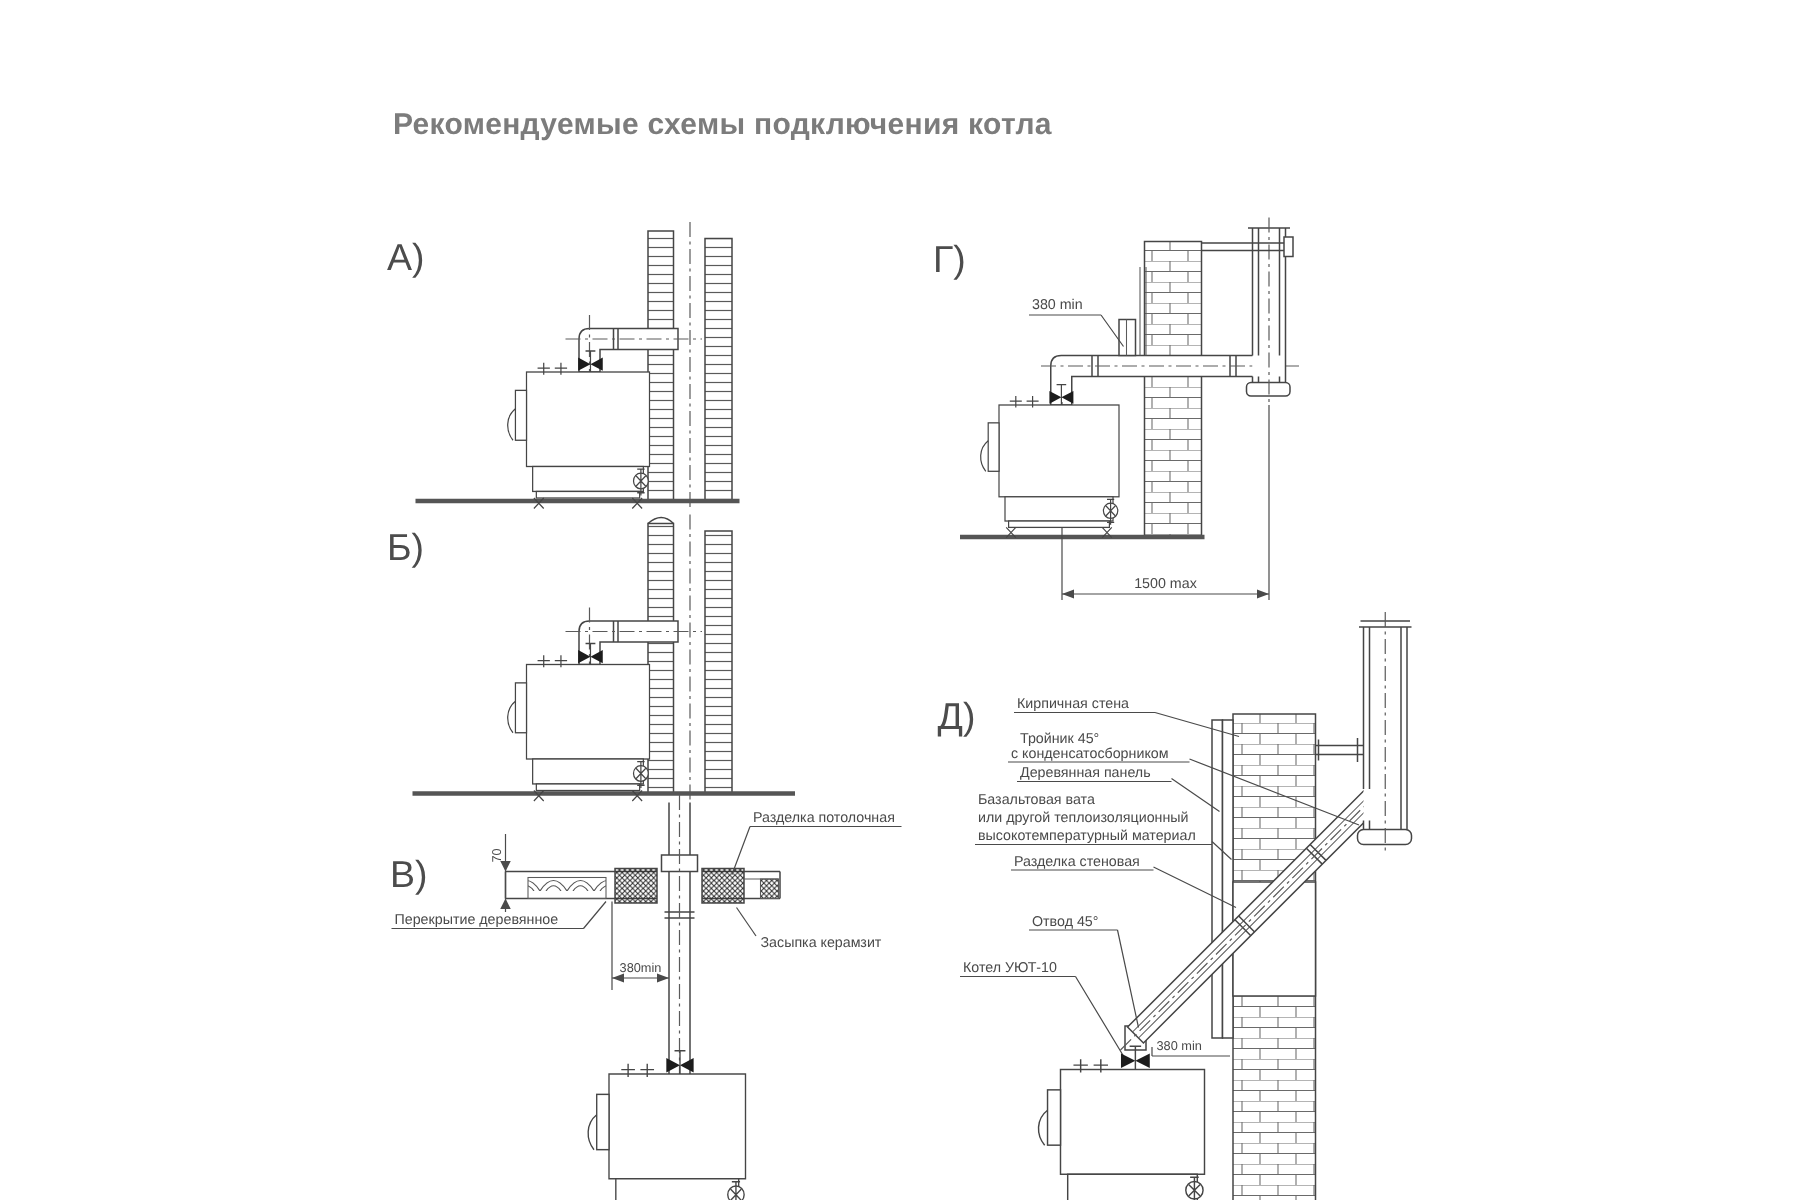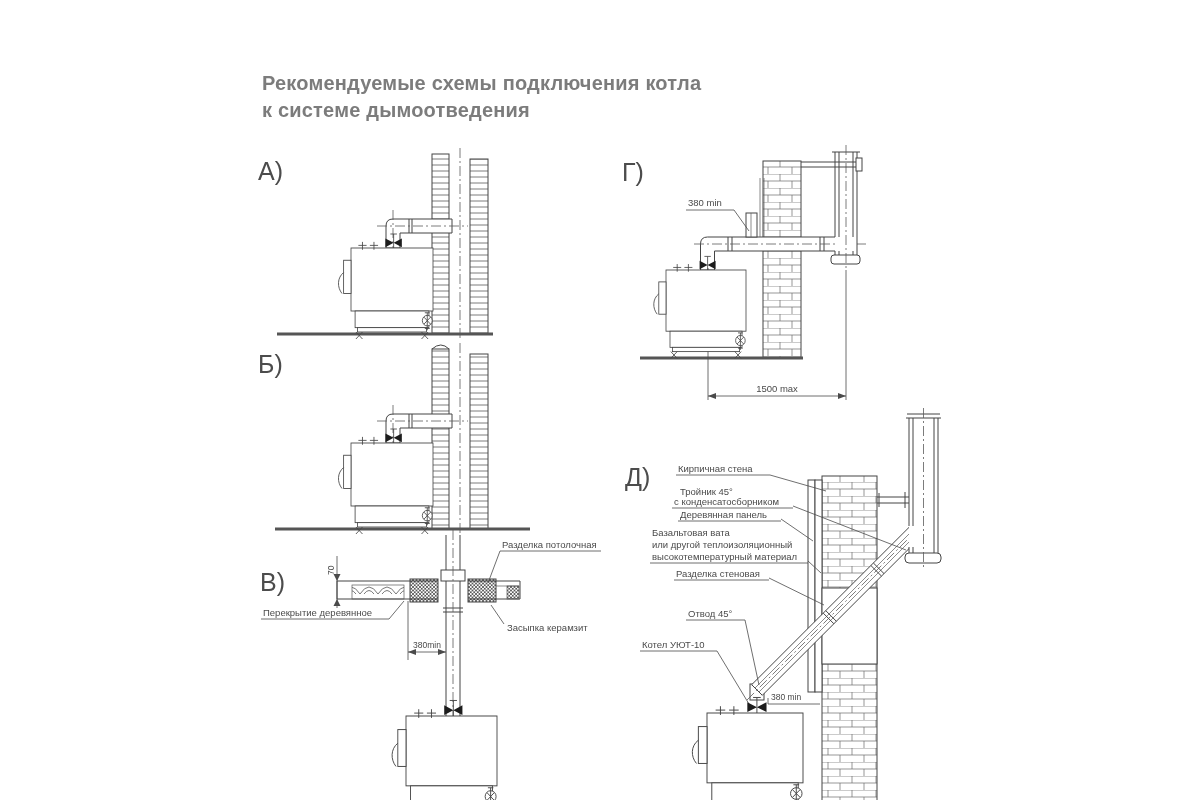--- a/index.html
+++ b/index.html
@@ -22,21 +22,20 @@
   text.sm{font-family:"Liberation Sans",sans-serif;font-size:8.5px;fill:#4a4a4a;}
   text.letter{font-family:"Liberation Sans",sans-serif;font-size:25px;fill:#4c4c4c;}
 </style>
 </head>
 <body>
 
 <div class="page">
 
   <div class="title">
     <span>Рекомендуемые схемы подключения котла</span>
-    <span>к системе дымоотведения</span>
   </div>
 
   <svg width="1200" height="800" viewBox="0 0 1200 800">
     <defs>
       <pattern id="courses" width="7" height="6" patternUnits="userSpaceOnUse">
         <path d="M0,3 H7" stroke="#5a5a5a" stroke-width="0.8" fill="none"></path>
       </pattern>
       <pattern id="bricks" width="24" height="14" patternUnits="userSpaceOnUse">
         <path d="M0,0 H24 M0,7 H24 M12,0 V7 M0,7 V14 M24,7 V14" stroke="#6a6a6a" stroke-width="0.7" fill="none"></path>
       </pattern>

